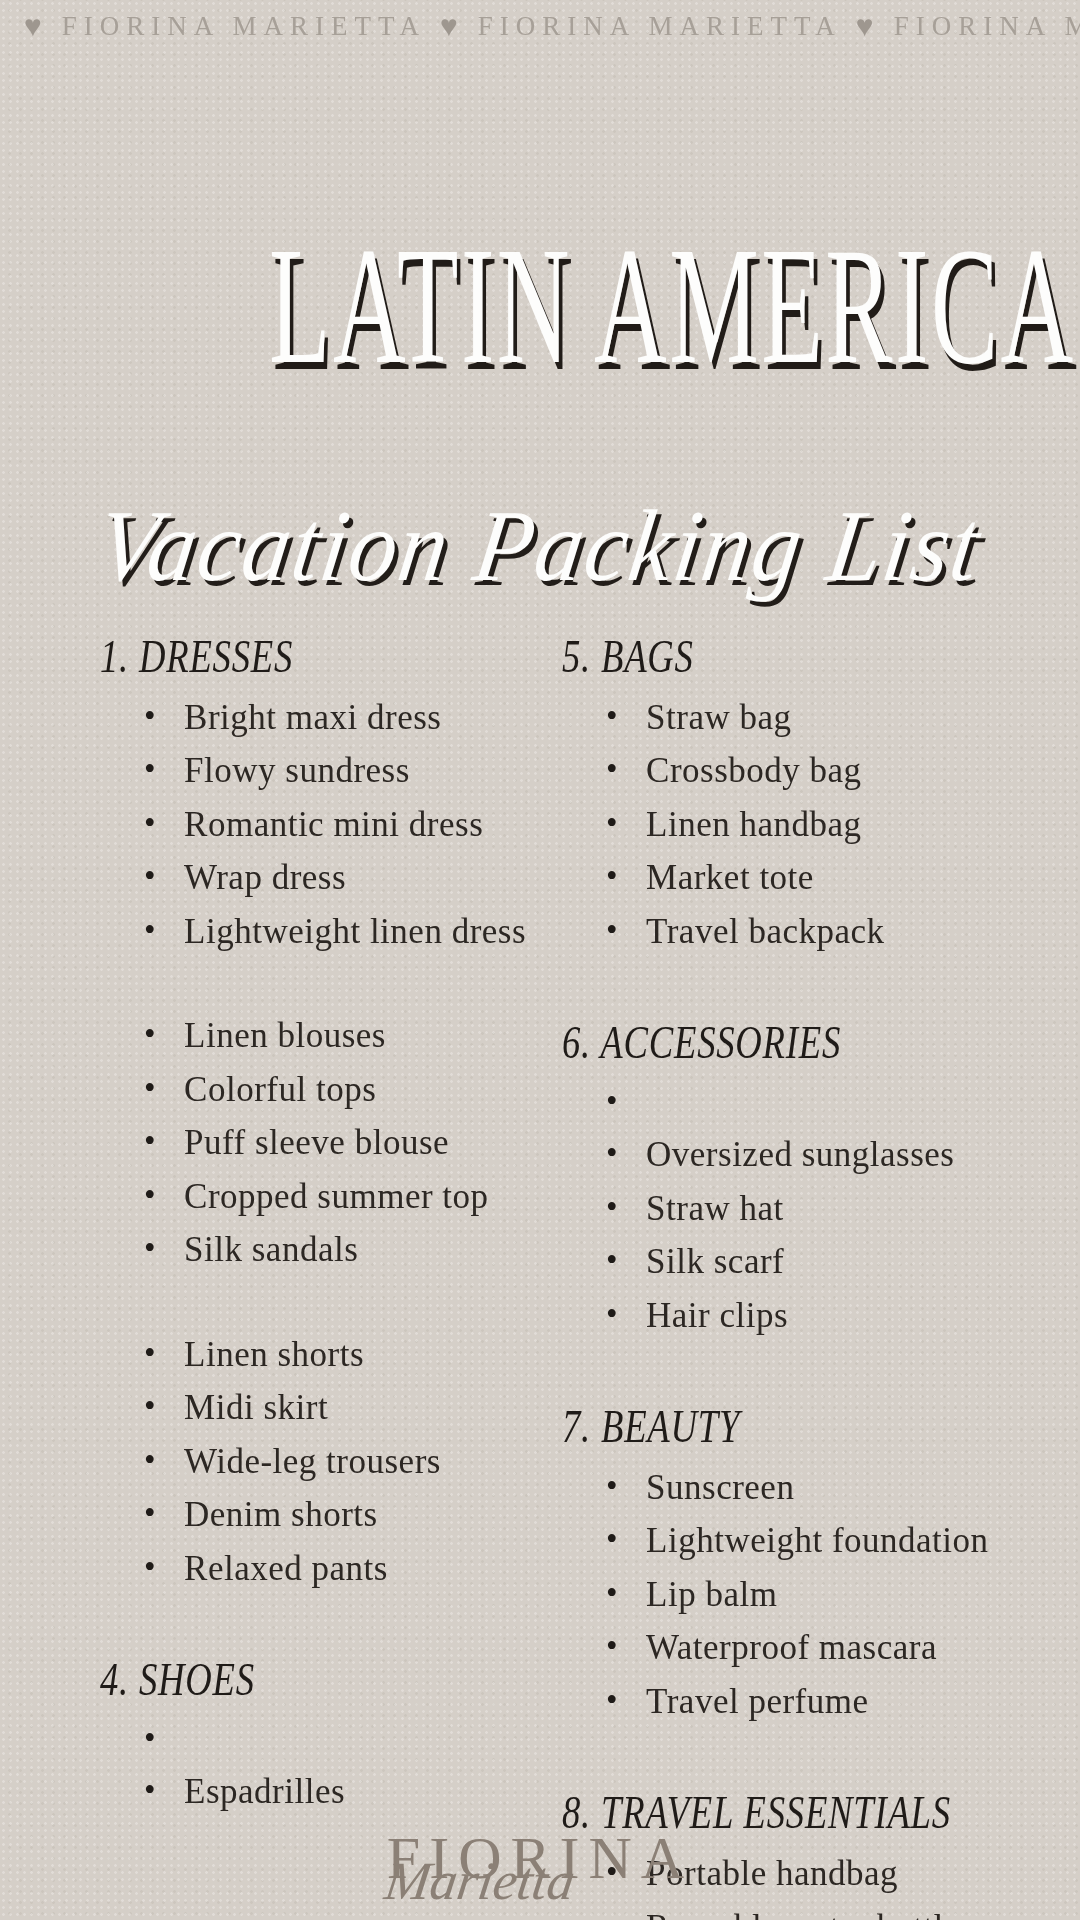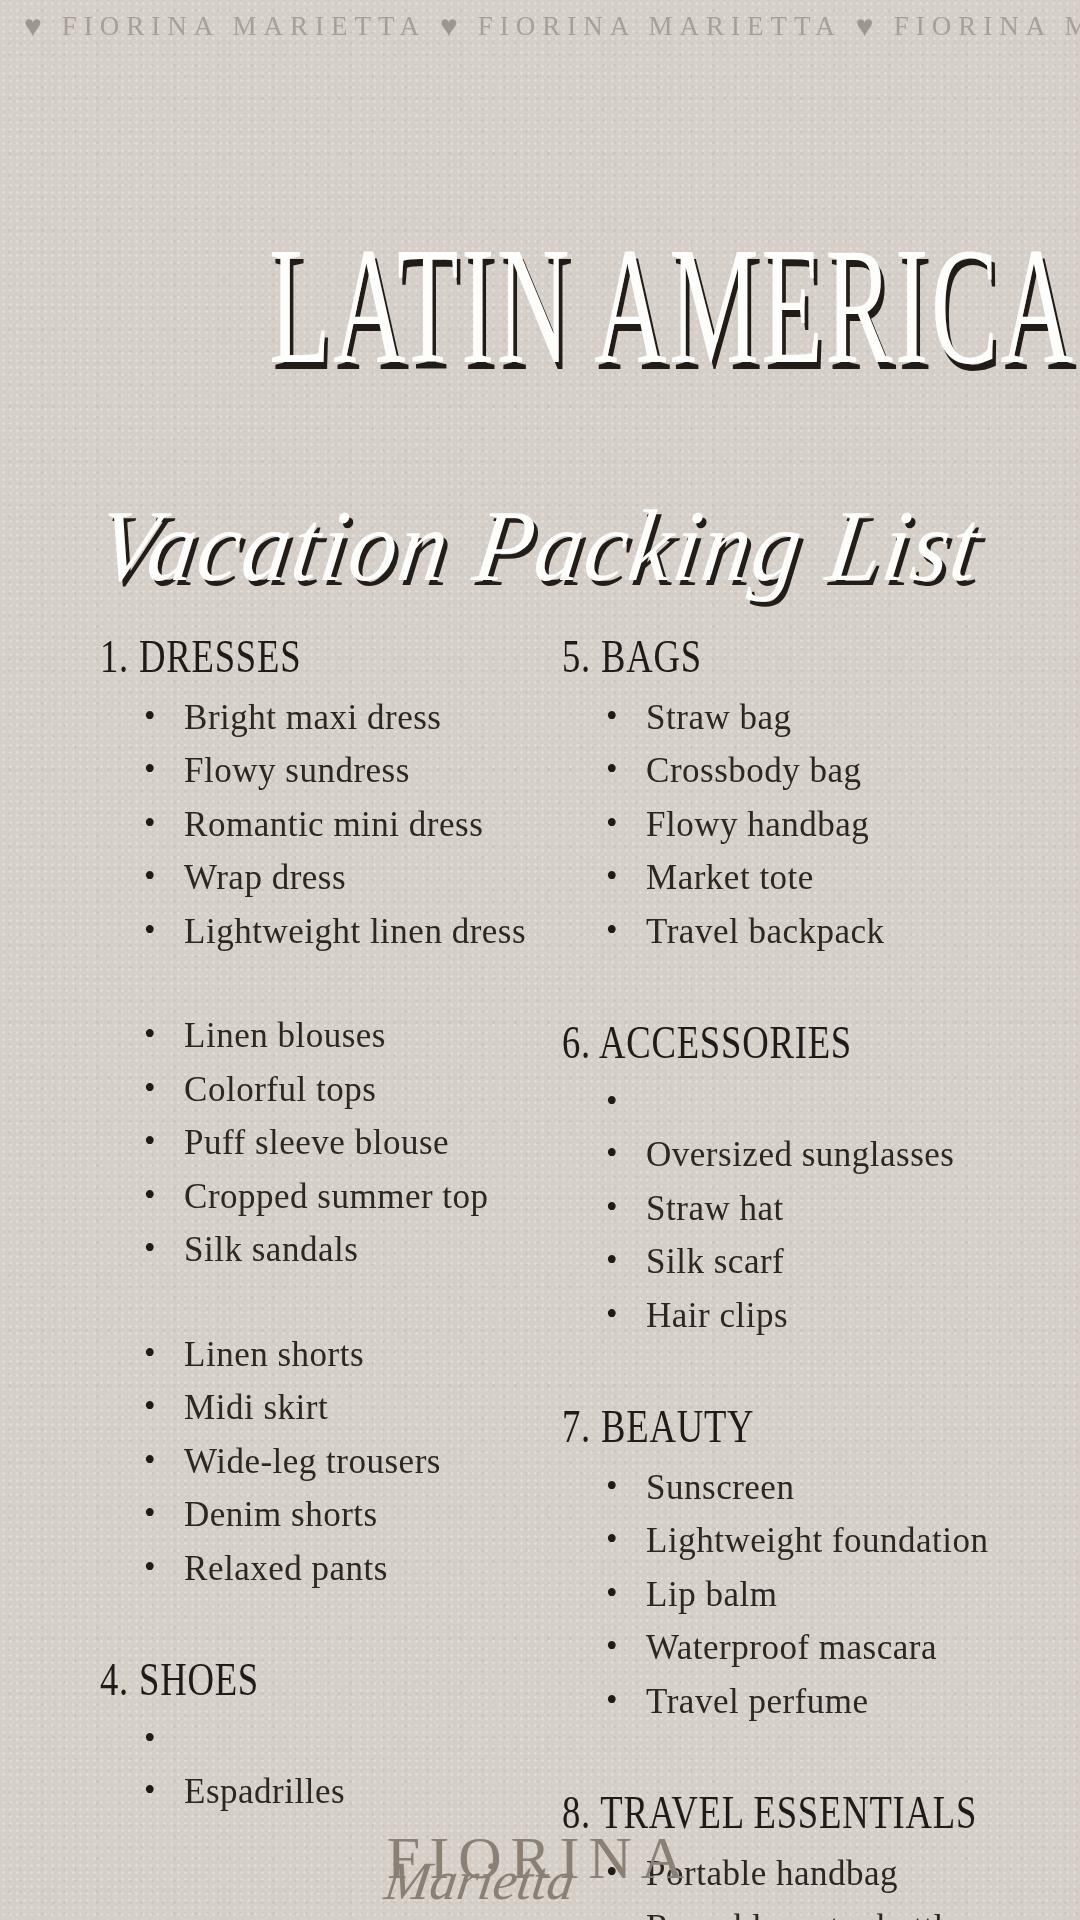--- a/index.html
+++ b/index.html
@@ -42,21 +42,21 @@
     text-shadow:5px 5px 0 #221d19;
     letter-spacing:2px;
   }
   
   .columns{display:flex;margin-top:34px;}
   .col{box-sizing:border-box;}
   .col-left{width:540px;padding-left:100px;}
   .col-right{width:540px;padding-left:22px;}
   .list-section{margin-bottom:66px;}
   .sec-heading{
-    margin:0;font-weight:400;line-height:1.1;white-space:nowrap;
+    margin:0;font-weight:400;line-height:1.1;white-space:nowrap;font-style:italic;
   }
   .sec-heading .condensed{
     display:inline-block;font-size:47px;color:#1f1b18;letter-spacing:1px;
     transform:scaleX(.78);transform-origin:0 50%;
   }
   .sec-items{list-style:none;margin:16px 0 0 44px;padding:0;}
   .sec-item{
     display:flex;align-items:baseline;
     font-size:35px;color:#2c2723;line-height:1.1;margin-bottom:15px;
     letter-spacing:.5px;
@@ -192,21 +192,21 @@
           <li class="sec-item">
             <span class="bullet">•</span>
             <span class="item-text">Straw bag</span>
           </li>
           <li class="sec-item">
             <span class="bullet">•</span>
             <span class="item-text">Crossbody bag</span>
           </li>
           <li class="sec-item">
             <span class="bullet">•</span>
-            <span class="item-text">Flowy handbag</span>
+            <span class="item-text">Linen handbag</span>
           </li>
           <li class="sec-item">
             <span class="bullet">•</span>
             <span class="item-text">Market tote</span>
           </li>
           <li class="sec-item">
             <span class="bullet">•</span>
             <span class="item-text">Travel backpack</span>
           </li>
         </ul>

